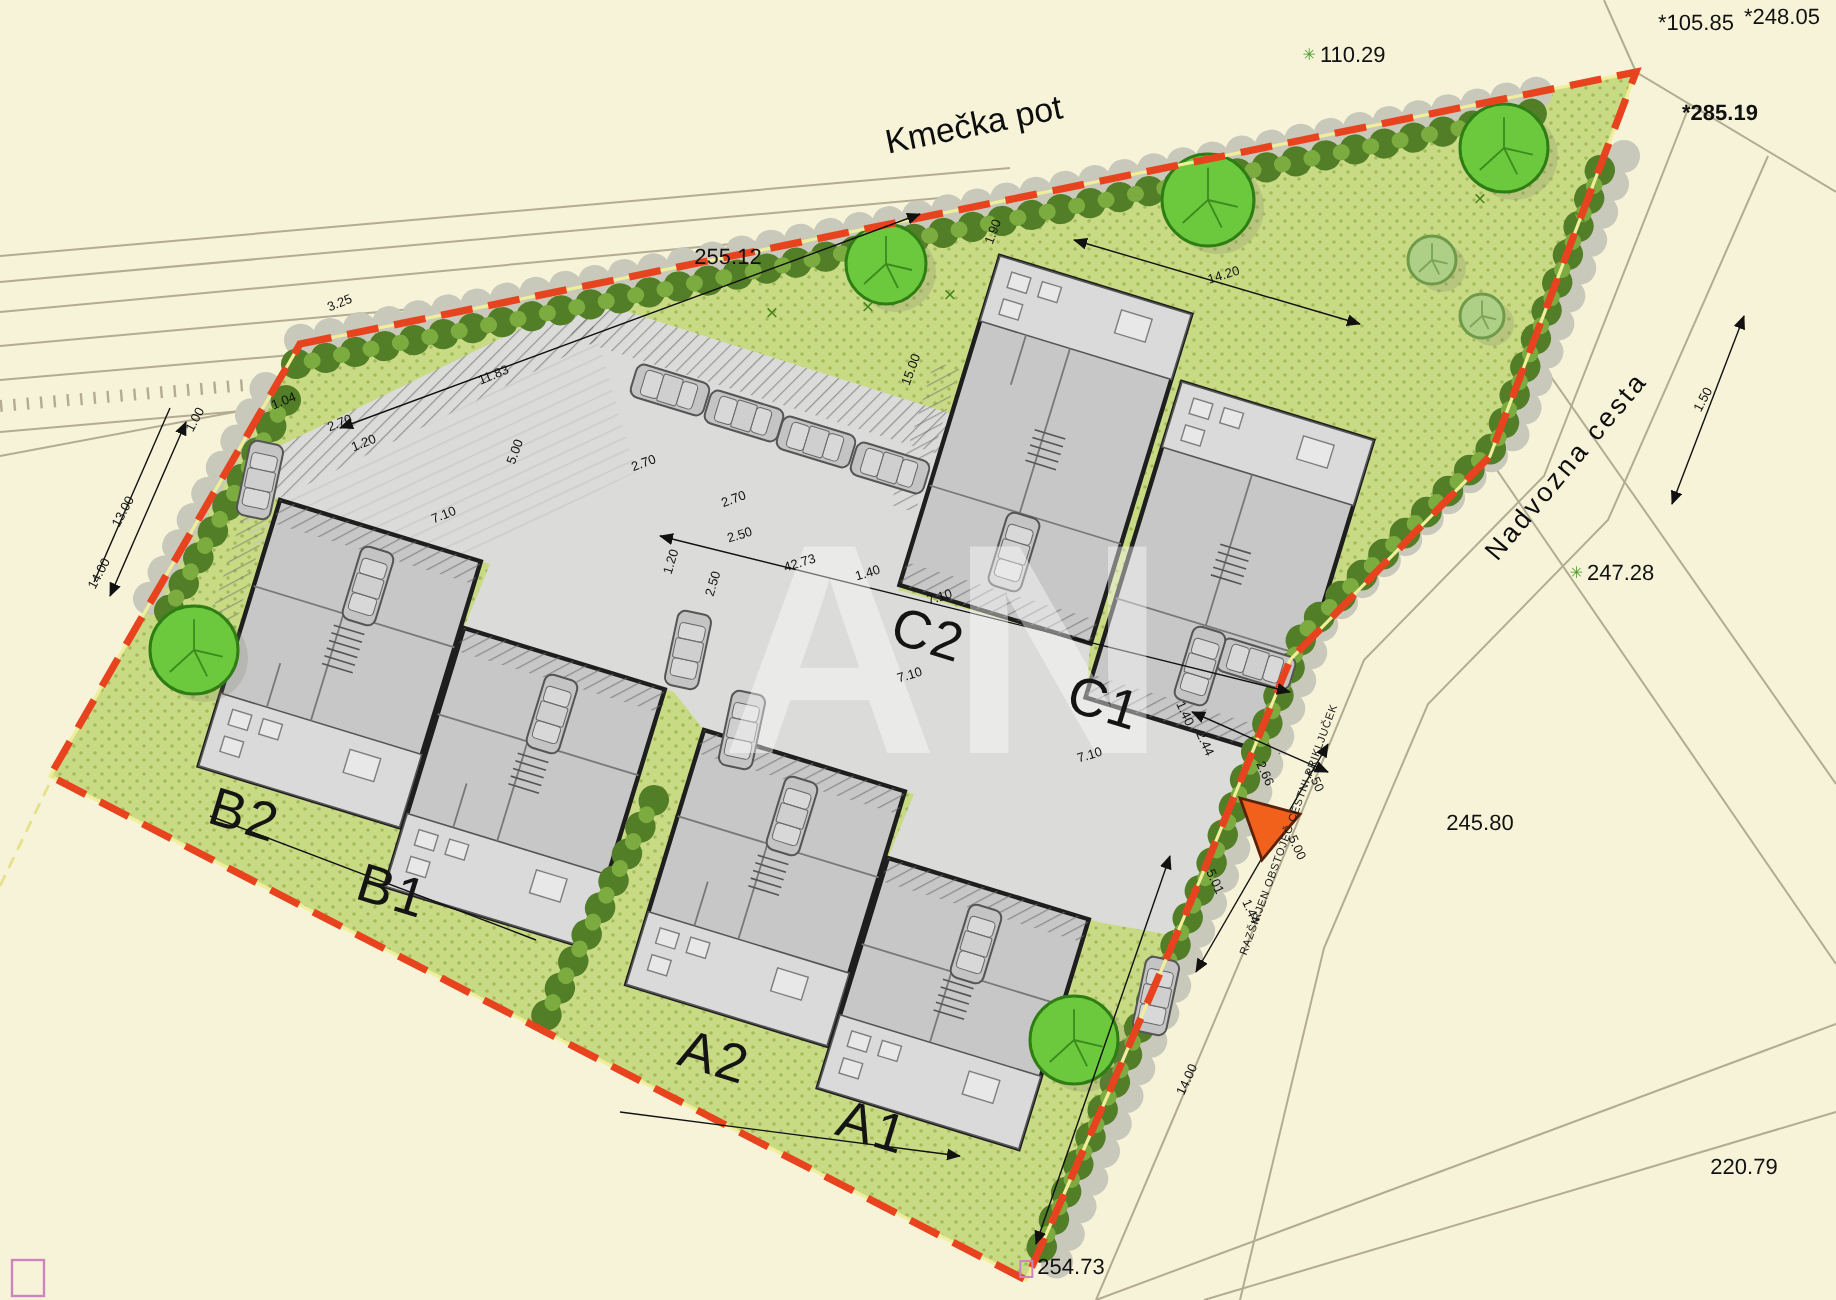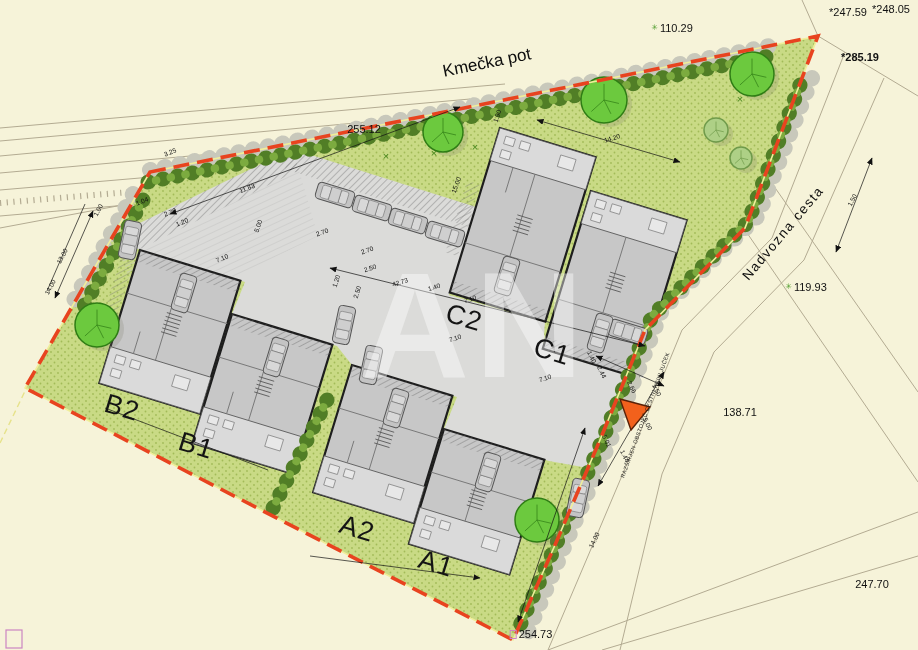--- a/index.html
+++ b/index.html
@@ -317,40 +317,40 @@
       <div class="lbl bldg" style="left: 196px; top: 446px; transform: translate(-50%, -50%) rotate(17deg);">B1</div>
       <div class="lbl bldg" style="left: 464px; top: 318px; transform: translate(-50%, -50%) rotate(17deg);">C2</div>
       <div class="lbl bldg" style="left: 552px; top: 352px; transform: translate(-50%, -50%) rotate(17deg);">C1</div>
       <div class="lbl bldg" style="left: 357px; top: 529px; transform: translate(-50%, -50%) rotate(17deg);">A2</div>
       <div class="lbl bldg" style="left: 436px; top: 564px; transform: translate(-50%, -50%) rotate(17deg);">A1</div>
       <div class="lbl elev" style="left: 672px; top: 28px; transform: translate(-50%, -50%);">
         <span class="mk-plant">✳</span>
         <span>110.29</span>
       </div>
       <div class="lbl elev" style="left: 848px; top: 12px; transform: translate(-50%, -50%);">
-        <span>*247.59</span>
+        <span>*105.85</span>
       </div>
       <div class="lbl elev" style="left: 891px; top: 9px; transform: translate(-50%, -50%);">
         <span>*248.05</span>
       </div>
       <div class="lbl elev bold" style="left: 860px; top: 57px; transform: translate(-50%, -50%);">
         <span>*285.19</span>
       </div>
       <div class="lbl elev" style="left: 364px; top: 129px; transform: translate(-50%, -50%);">
         <span>255.12</span>
       </div>
       <div class="lbl elev" style="left: 806px; top: 287px; transform: translate(-50%, -50%);">
         <span class="mk-plant">✳</span>
-        <span>119.93</span>
+        <span>247.28</span>
       </div>
       <div class="lbl elev" style="left: 740px; top: 412px; transform: translate(-50%, -50%);">
-        <span>138.71</span>
+        <span>245.80</span>
       </div>
       <div class="lbl elev" style="left: 872px; top: 584px; transform: translate(-50%, -50%);">
-        <span>247.70</span>
+        <span>220.79</span>
       </div>
       <div class="lbl elev" style="left: 531px; top: 634px; transform: translate(-50%, -50%);">
         <span class="mk-box"></span>
         <span>254.73</span>
       </div>
       <div class="lbl dim" style="left: 98px; top: 210px; transform: translate(-50%, -50%) rotate(-62deg);">1.00</div>
       <div class="lbl dim" style="left: 62px; top: 256px; transform: translate(-50%, -50%) rotate(-62deg);">13.00</div>
       <div class="lbl dim" style="left: 50px; top: 287px; transform: translate(-50%, -50%) rotate(-62deg);">14.00</div>
       <div class="lbl dim" style="left: 170px; top: 152px; transform: translate(-50%, -50%) rotate(-22deg);">3.25</div>
       <div class="lbl dim" style="left: 142px; top: 201px; transform: translate(-50%, -50%) rotate(-22deg);">1.04</div>

